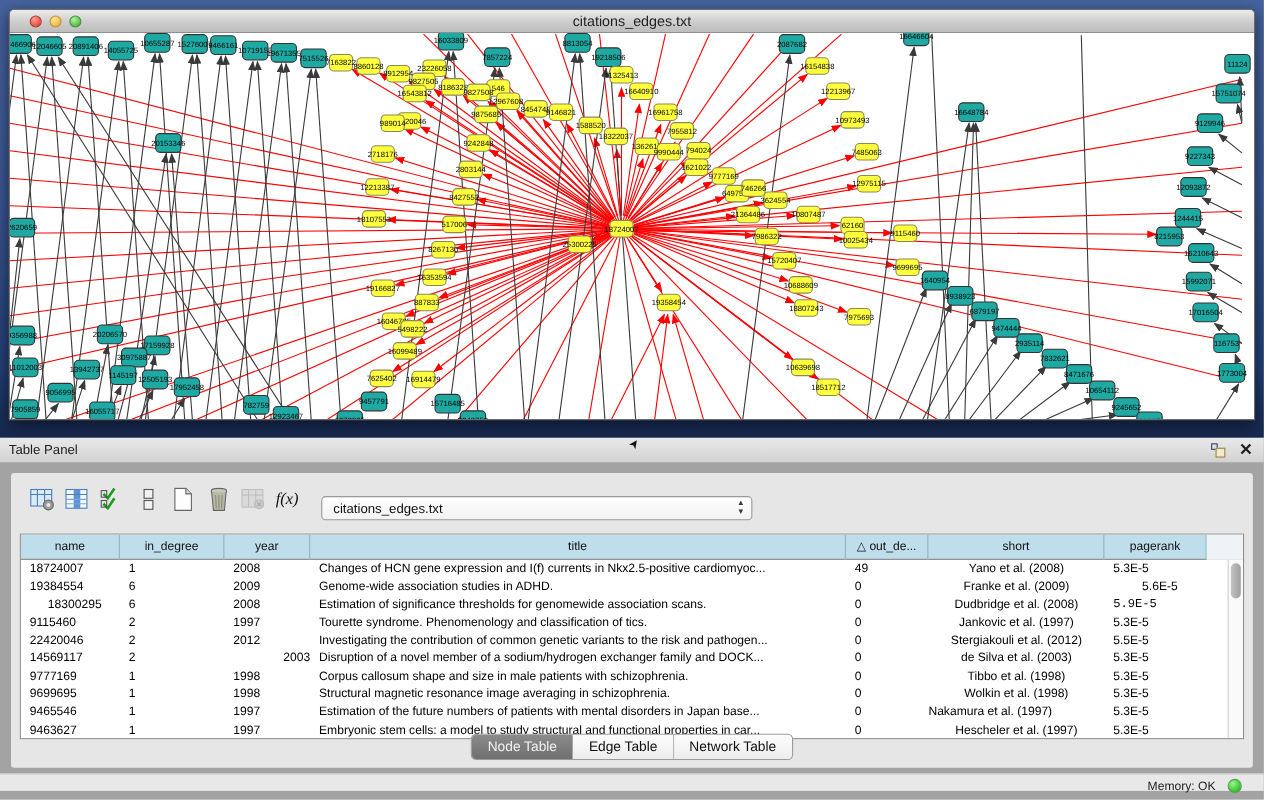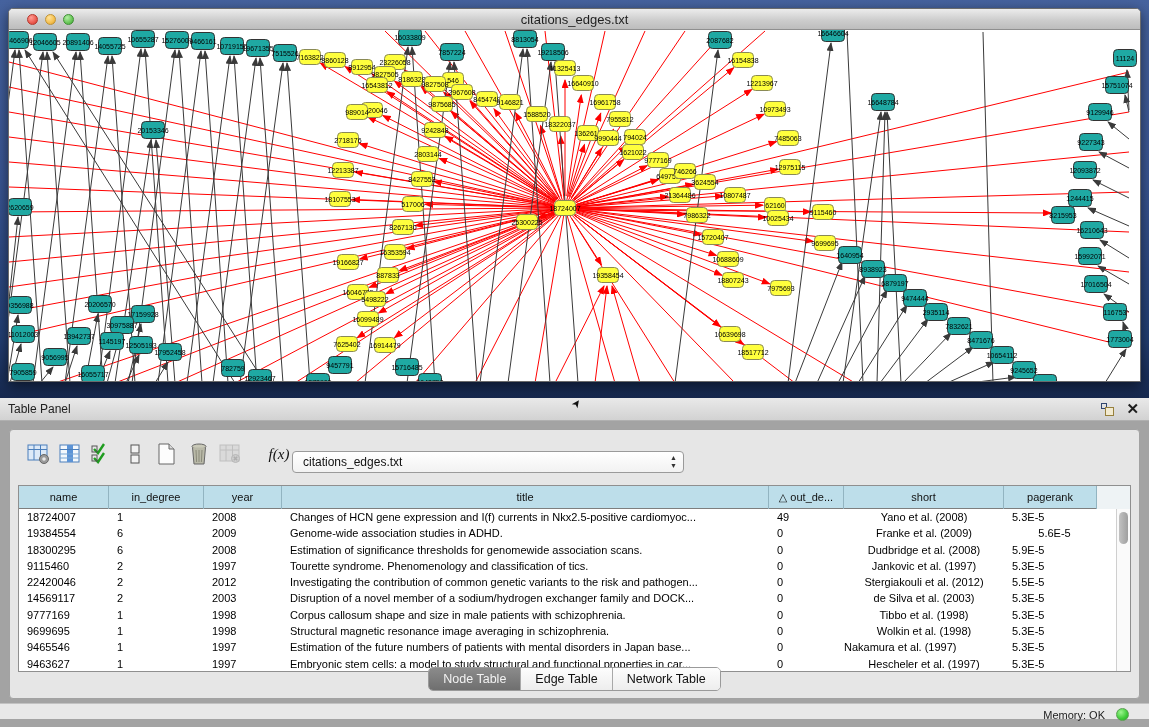--- a/index.html
+++ b/index.html
@@ -25,21 +25,21 @@
   #float-ic .sq1{position:absolute;right:1px;bottom:1px;width:9px;height:9px;border:1.5px solid #97803c;background:#f2ead0;}
   #float-ic .sq2{position:absolute;left:1px;top:1px;width:6px;height:6px;border:1.5px solid #30456e;}
   #close-ic{position:absolute;right:10px;top:2px;font-size:15px;font-weight:bold;color:#1c1c1c;cursor:pointer;}
   #cursor-ic{position:absolute;left:572px;top:397px;font-size:11px;color:#111;transform:rotate(-55deg);}
 
   #panelbox{position:absolute;left:9px;top:429px;width:1131px;height:270px;background:#e6e6e6;border:1px solid #a2a2a2;border-radius:4px;}
   
   #toolbar{position:absolute;left:14px;top:10px;height:30px;}
   .tbtn{display:inline-block;vertical-align:middle;width:30px;height:28px;margin-right:2px;text-align:center;cursor:pointer;}
   .tbtn svg{margin-top:3px;}
-  #fx{font-family:"Liberation Serif",serif;font-style:italic;font-size:15px;color:#111;line-height:28px;width:26px;margin-left:18px;}
+  #fx{font-family:"Liberation Serif",serif;font-style:italic;font-size:15px;color:#111;line-height:28px;width:26px;}
   #combo{position:absolute;left:282px;top:21px;width:392px;height:22px;background:linear-gradient(180deg,#ffffff,#f2f2f2);border:1px solid #9a9a9a;border-radius:4px;font-size:12px;color:#111;line-height:20px;padding-left:10px;cursor:pointer;}
   #combo .stepper{position:absolute;right:6px;top:2px;font-size:7px;color:#333;line-height:8px;text-align:center;}
 
   
   #tablewrap{position:absolute;left:8px;top:55px;width:1113px;height:187px;border:1px solid #8f8f8f;background:#fff;overflow:hidden;}
   #thead{display:flex;height:23px;background:#bddeea;border-bottom:1px solid #7e7e7e;}
   #thead .hc{height:23px;border-right:1px solid #92b4c1;font-size:11px;color:#111;text-align:center;line-height:22px;overflow:hidden;white-space:nowrap;cursor:pointer;}
   #thead .hfill{background:#eef3f5;border-right:none;flex:1;}
   #tbody .tr{display:flex;height:16.3px;background:#fff;cursor:default;}
   #tbody .td{font-size:11px;color:#000;line-height:16px;white-space:nowrap;overflow:hidden;padding-left:8px;}
@@ -851,27 +851,27 @@
           <div class="tr">
             <div class="td" style="width:90px;text-align:left;">19384554</div>
             <div class="td" style="width:95px;text-align:left;">6</div>
             <div class="td" style="width:78px;text-align:left;">2009</div>
             <div class="td" style="width:487px;text-align:left;">Genome-wide association studies in ADHD.</div>
             <div class="td" style="width:75px;text-align:left;">0</div>
             <div class="td" style="width:160px;text-align:center;padding-left:0;">Franke et al. (2009)</div>
             <div class="td" style="width:93px;text-align:center;">5.6E-5</div>
           </div>
           <div class="tr">
-            <div class="td" style="width:90px;text-align:left;">18300295</div>
+            <div class="td" style="width:90px;text-align:center;">18300295</div>
             <div class="td" style="width:95px;text-align:left;">6</div>
             <div class="td" style="width:78px;text-align:left;">2008</div>
             <div class="td" style="width:487px;text-align:left;">Estimation of significance thresholds for genomewide association scans.</div>
             <div class="td" style="width:75px;text-align:left;">0</div>
             <div class="td" style="width:160px;text-align:center;padding-left:0;">Dudbridge et al. (2008)</div>
-            <div class="td" style="width:93px;text-align:left;">5.9E-5</div>
+            <div class="td" style="width:93px;text-align:left;font-family:Liberation Mono, monospace;">5.9E-5</div>
           </div>
           <div class="tr">
             <div class="td" style="width:90px;text-align:left;">9115460</div>
             <div class="td" style="width:95px;text-align:left;">2</div>
             <div class="td" style="width:78px;text-align:left;">1997</div>
             <div class="td" style="width:487px;text-align:left;">Tourette syndrome. Phenomenology and classification of tics.</div>
             <div class="td" style="width:75px;text-align:left;">0</div>
             <div class="td" style="width:160px;text-align:center;padding-left:0;">Jankovic et al. (1997)</div>
             <div class="td" style="width:93px;text-align:left;">5.3E-5</div>
           </div>
@@ -880,21 +880,21 @@
             <div class="td" style="width:95px;text-align:left;">2</div>
             <div class="td" style="width:78px;text-align:left;">2012</div>
             <div class="td" style="width:487px;text-align:left;">Investigating the contribution of common genetic variants to the risk and pathogen...</div>
             <div class="td" style="width:75px;text-align:left;">0</div>
             <div class="td" style="width:160px;text-align:center;padding-left:0;">Stergiakouli et al. (2012)</div>
             <div class="td" style="width:93px;text-align:left;">5.5E-5</div>
           </div>
           <div class="tr">
             <div class="td" style="width:90px;text-align:left;">14569117</div>
             <div class="td" style="width:95px;text-align:left;">2</div>
-            <div class="td" style="width:78px;text-align:left;">2003</div>
+            <div class="td" style="width:78px;text-align:right;">2003</div>
             <div class="td" style="width:487px;text-align:left;">Disruption of a novel member of a sodium/hydrogen exchanger family and DOCK...</div>
             <div class="td" style="width:75px;text-align:left;">0</div>
             <div class="td" style="width:160px;text-align:center;padding-left:0;">de Silva et al. (2003)</div>
             <div class="td" style="width:93px;text-align:left;">5.3E-5</div>
           </div>
           <div class="tr">
             <div class="td" style="width:90px;text-align:left;">9777169</div>
             <div class="td" style="width:95px;text-align:left;">1</div>
             <div class="td" style="width:78px;text-align:left;">1998</div>
             <div class="td" style="width:487px;text-align:left;">Corpus callosum shape and size in male patients with schizophrenia.</div>

